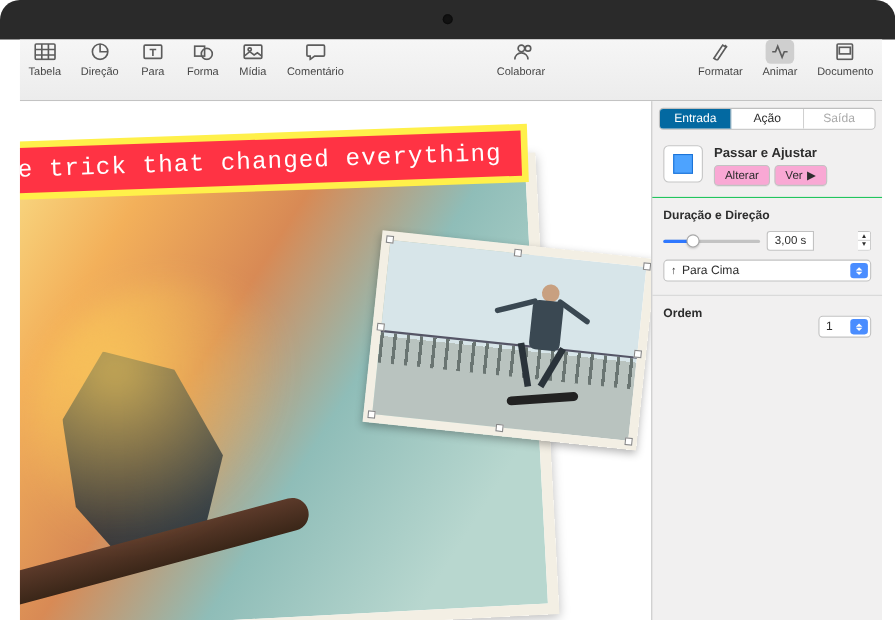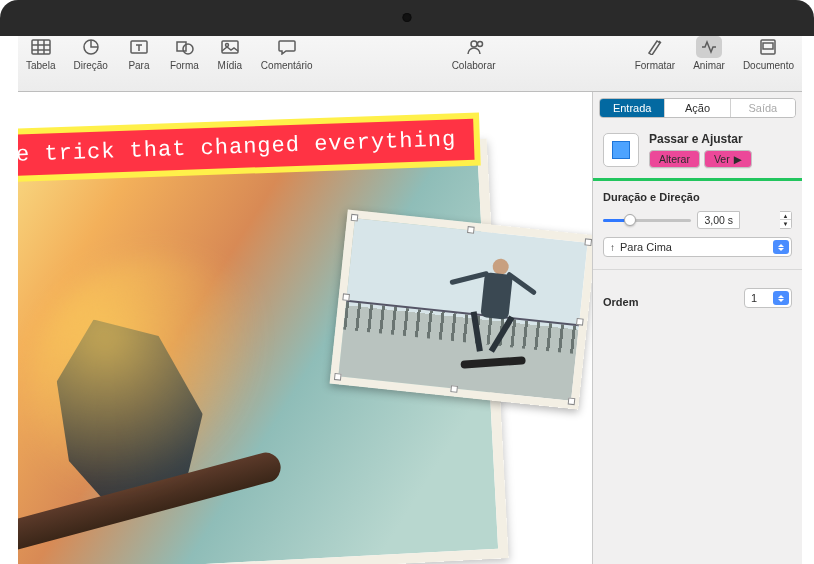--- a/index.html
+++ b/index.html
@@ -41,26 +41,26 @@
 
 .title-banner { position: absolute; top: 35px; left: -20px; background: #ff3344; padding: 8px 18px; transform: rotate(-2deg); box-shadow: 0 0 0 6px #fff04a; }
 .title-text { font-family: "Courier New", monospace; font-size: 22px; color: #fff; letter-spacing: 1px; white-space: nowrap; }
 
 .inspector { position: absolute; top: 56px; right: 0; width: 210px; bottom: 0; background: #f1f0f0; border-left: 1px solid #c9c9c9; padding: 0; font-size: 11px; color: #2d2d2d; }
 .seg { display: flex; margin: 6px; height: 20px; border: 1px solid #bfbfbf; border-radius: 4px; overflow: hidden; }
 .seg div { flex: 1; text-align: center; line-height: 18px; font-size: 11px; background: #fff; cursor: pointer; border-right: 1px solid #d0d0d0; }
 .seg div:last-child { border-right: none; color:#aaa; }
 .seg .sel { background: #0369a1; color: #fff; }
 
-.effect-row { display: flex; align-items: center; padding: 8px 10px 10px; gap: 10px; border-bottom: 3px solid #22c55e; }
+.effect-row { display: flex; align-items: flex-start; padding: 8px 10px 10px; gap: 10px; border-bottom: 1px solid #22c55e; }
 .effect-thumb { width: 36px; height: 34px; background: #fff; border: 1px solid #c5c5c5; border-radius: 5px; display: flex; align-items: center; justify-content: center; }
 .effect-thumb .sq { width: 18px; height: 18px; background: #4da3ff; border: 1px solid #1c74d8; }
 .effect-name { font-weight: 600; font-size: 12px; margin-bottom: 4px; }
 .effect-btns { display: flex; gap: 4px; }
-.pill { background: #ec4899; border: 1px solid #c2c2c2; border-radius: 4px; padding: 2px 9px; font-size: 10.5px; cursor: pointer; box-shadow: 0 1px 0 rgba(0,0,0,.05); display: inline-flex; align-items: center; gap: 4px; }
+.pill { background: #f9a8d4; border: 1px solid #c2c2c2; border-radius: 4px; padding: 2px 9px; font-size: 10.5px; cursor: pointer; box-shadow: 0 1px 0 rgba(0,0,0,.05); display: inline-flex; align-items: center; gap: 4px; }
 
 .section { padding: 10px 10px 12px; border-bottom: 1px solid #d8d8d8; }
 .section-title { font-weight: 600; font-size: 11px; margin-bottom: 8px; }
 .slider-row { display: flex; align-items: center; gap: 6px; }
 .slider { flex: 1; position: relative; height: 14px; }
 .slider-track { position: absolute; top: 6px; left: 0; right: 0; height: 3px; background: #c3c3c3; border-radius: 2px; }
 .slider-fill { position: absolute; top: 6px; left: 0; height: 3px; background: #2f78ff; border-radius: 2px; }
 .slider-knob { position: absolute; top: 1px; width: 12px; height: 12px; background: #fff; border: 1px solid #a8a8a8; border-radius: 50%; box-shadow: 0 1px 2px rgba(0,0,0,.2); }
 .stepper { display: flex; align-items: center; gap: 40px; }
 .stepper-val { background: #fff; border: 1px solid #c2c2c2; border-radius: 3px 0 0 3px; padding: 2px 6px; font-size: 10.5px; min-width: 40px; text-align: right; }
@@ -68,21 +68,21 @@
 .stepper-btns span { width: 11px; height: 8px; display: flex; align-items: center; justify-content: center; font-size: 6px; cursor: pointer; background:#fff; }
 .stepper-btns span:first-child { border-bottom: 1px solid #d0d0d0; }
 
 .dropdown { margin-top: 8px; background: #fff; border: 1px solid #c2c2c2; border-radius: 4px; height: 20px; display: flex; align-items: center; padding: 0 6px; cursor: pointer; position: relative; }
 .dropdown .arr { margin-right: 5px; font-size: 10px; }
 .dropdown .chev { position: absolute; right: 2px; top: 2px; bottom: 2px; width: 16px; background: #4a8dff; border-radius: 3px; display:flex; flex-direction:column; align-items:center; justify-content:center; }
 .dropdown .chev::before, .dropdown .chev::after { content:""; border:3px solid transparent; }
 .dropdown .chev::before { border-bottom-color:#fff; margin-bottom:1px; }
 .dropdown .chev::after { border-top-color:#fff; }
 
-.order-row { display: flex; align-items: flex-end; justify-content: space-between; padding: 10px; }
+.order-row { display: flex; align-items: flex-start; justify-content: space-between; padding: 10px; }
 .order-dd { width: 48px; }
 </style>
 </head>
 <body>
 
 <div class="device-frame">
   <div class="bezel">
       <div class="camera"></div>
     </div>
   <div class="screen">

